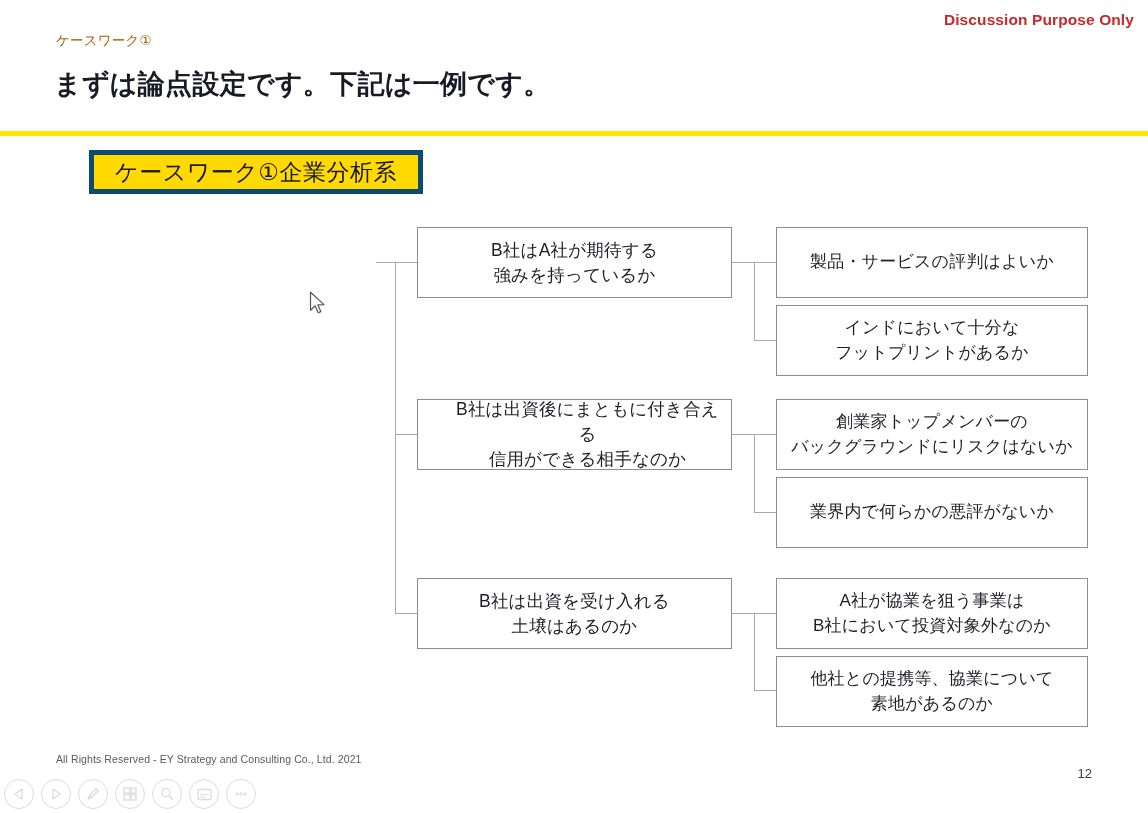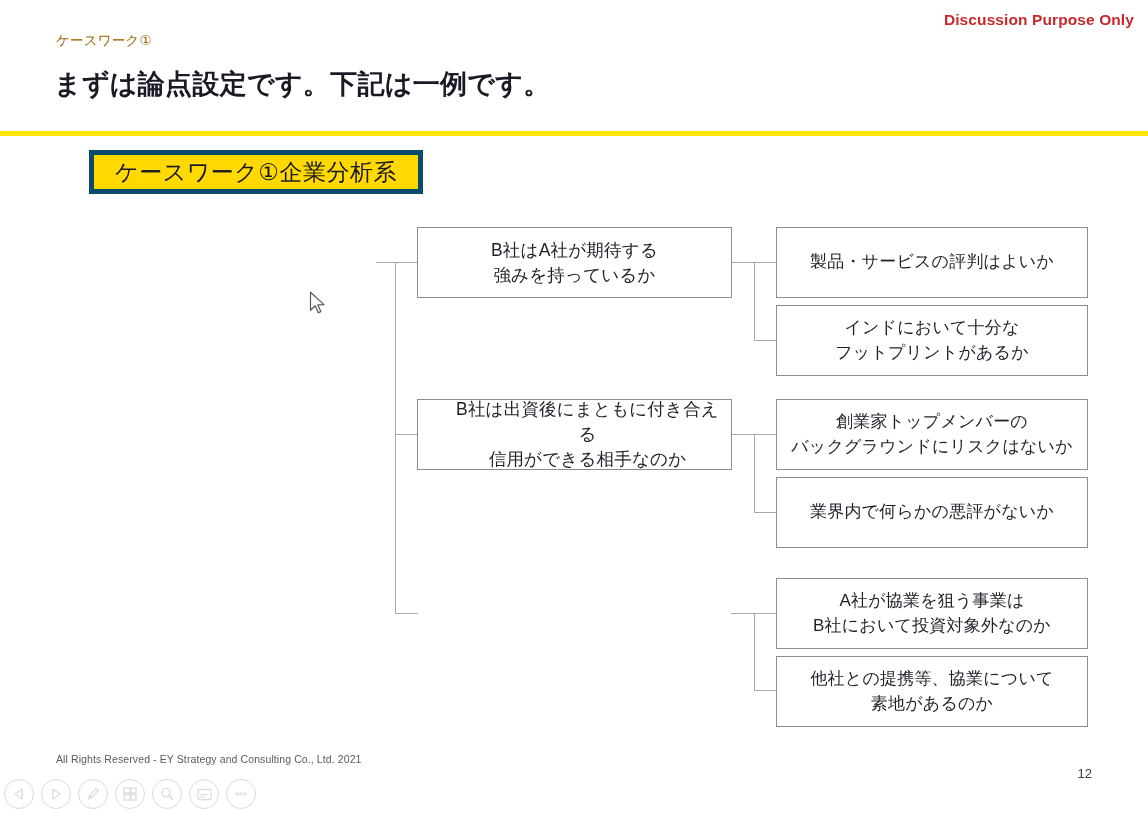--- a/index.html
+++ b/index.html
@@ -197,20 +197,24 @@
 
 
   <div class="node lvl2" style="left:417px; top:227px; width:315px; height:71px;">
     <span class="node-text">B社はA社が期待する
 強みを持っているか</span>
   </div>
   <div class="node lvl2" style="left:417px; top:399px; width:315px; height:71px;padding-left:26px;">
     <span class="node-text">B社は出資後にまともに付き合える
 信用ができる相手なのか</span>
   </div>
+  <div class="node lvl2" style="left:417px; top:578px; width:315px; height:71px;">
+    <span class="node-text">B社は出資を受け入れる
+土壌はあるのか</span>
+  </div>
 
   <div class="node lvl3" style="left:776px; top:227px; width:312px; height:71px;">
     <span class="node-text">製品・サービスの評判はよいか</span>
   </div>
   <div class="node lvl3" style="left:776px; top:305px; width:312px; height:71px;">
     <span class="node-text">インドにおいて十分な
 フットプリントがあるか</span>
   </div>
 
   <div class="node lvl3" style="left:776px; top:399px; width:312px; height:71px;">

